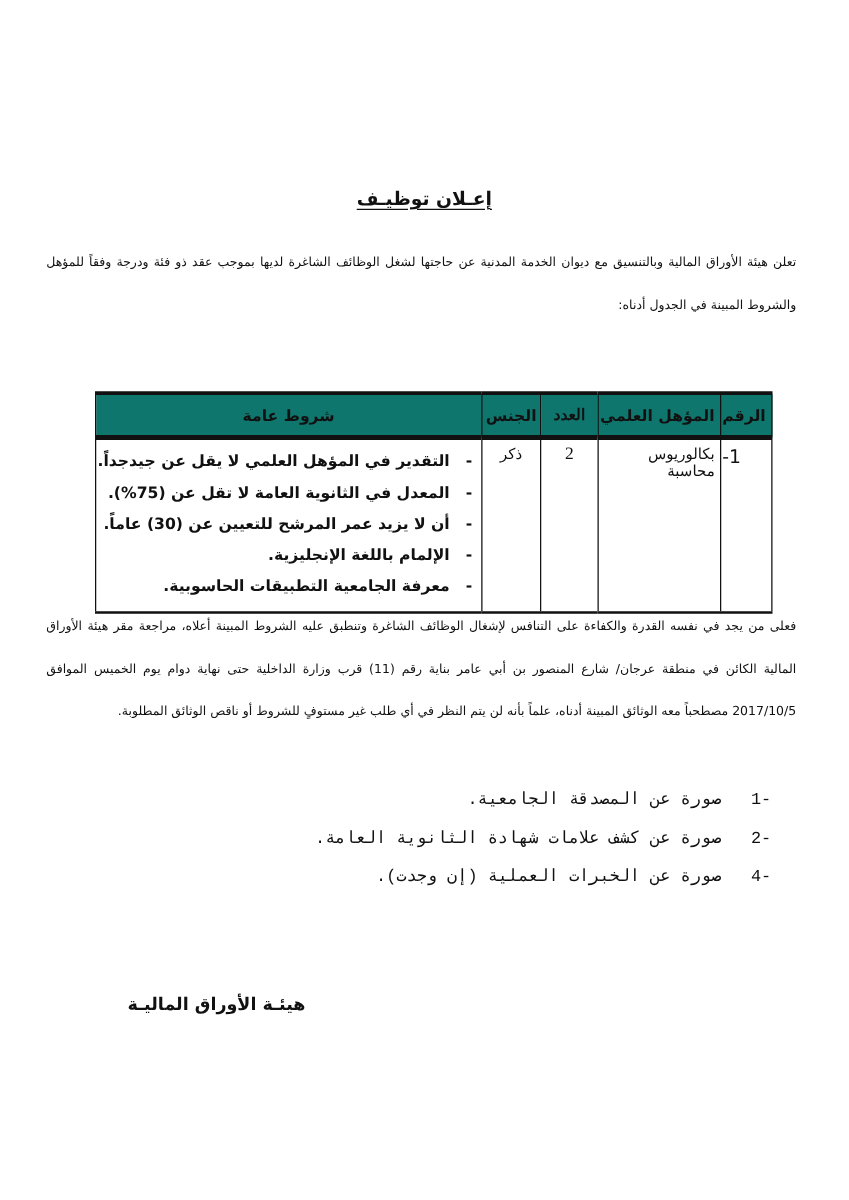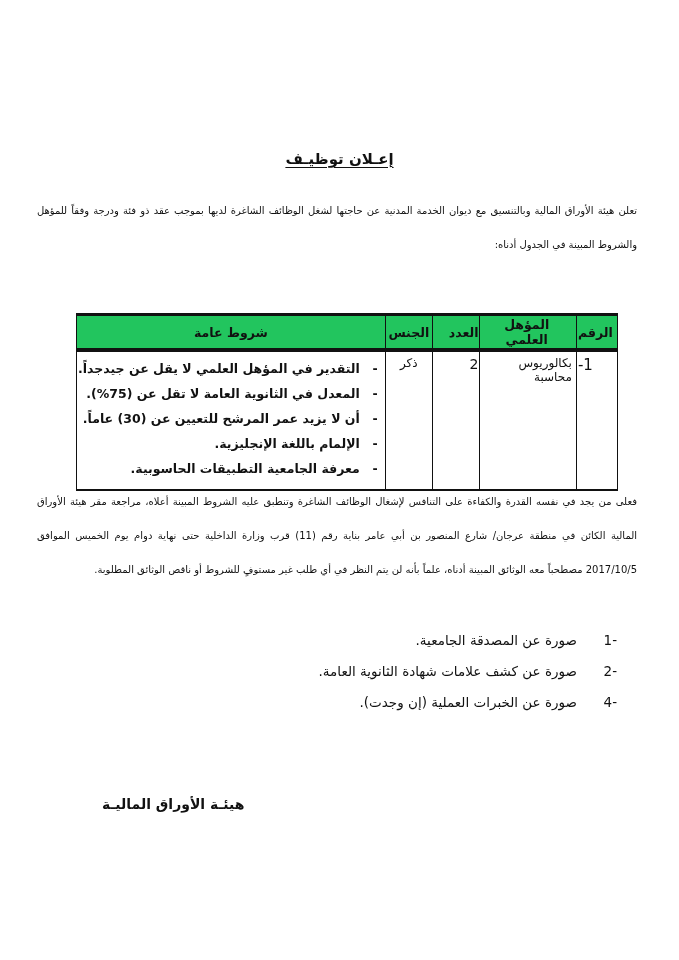--- a/index.html
+++ b/index.html
@@ -8,35 +8,35 @@
     .page { position: absolute; left: 0; top: 0; width: 679px; height: 960px; direction: rtl; }
     .title { position: absolute; top: 150px; left: 0; width: 679px; text-align: center;
       font-weight: bold; font-size: 15px; }
     .title span { text-decoration: underline; text-underline-offset: 3px; }
     .para { position: absolute; right: 42px; width: 600px; font-size: 10px; text-align: justify;
       text-align-last: right; line-height: 34px; }
     .intro { top: 194px; }
     .body-para { top: 485px; line-height: 34px; }
     table.jobs { position: absolute; top: 313px; left: 76px; width: 542px; border-collapse: collapse;
       direction: rtl; font-size: 12px; }
-    table.jobs th { background: #22c55e; font-weight: bold; height: 30px; border: 1px solid #111;
+    table.jobs th { background: #0f766e; font-weight: bold; height: 30px; border: 1px solid #111;
       border-top: 3px solid #111; border-bottom: 4px solid #111; font-size: 12.5px; }
     table.jobs td { border: 1px solid #111; vertical-align: top; padding-top: 4px; }
     table.jobs tr.body-row td { height: 132px; border-bottom: 2px solid #111; }
     .col-num { width: 42px; text-align: left; font-size: 15px; }
     .col-qual { width: 134px; text-align: right; padding-right: 4px; }
-    .col-count { width: 62px; text-align: right; font-size: 14px; }
+    .col-count { width: 62px; text-align: center; font-size: 14px; font-family: Liberation Serif, serif; }
     .col-gender { width: 48px; text-align: center; margin-top: 31px; }
     .col-cond { text-align: right; }
     ul.conds { list-style: none; margin: 0; padding: 0 6px 0 0; }
     ul.conds li { font-weight: bold; font-size: 12.5px; line-height: 25px; white-space: nowrap; }
     ul.conds li .dash { display: inline-block; width: 18px; }
     ol.docs { position: absolute; top: 625px; right: 62px; margin: 0; padding: 0; list-style: none;
       font-size: 13.5px; }
-    ol.docs li { line-height: 31px; white-space: nowrap; }
+    ol.docs li { line-height: 31px; white-space: nowrap; font-family: Liberation Mono, monospace; }
     ol.docs li .num { display: inline-block; width: 40px; }
     .signature { position: absolute; top: 796px; left: 102px; font-weight: bold; font-size: 14px;
       direction: rtl; text-align: center; }
   </style>
 </head>
 <body>
 
 <div class="page">
   <div class="title">
     <span>إعـلان توظيـف</span>

